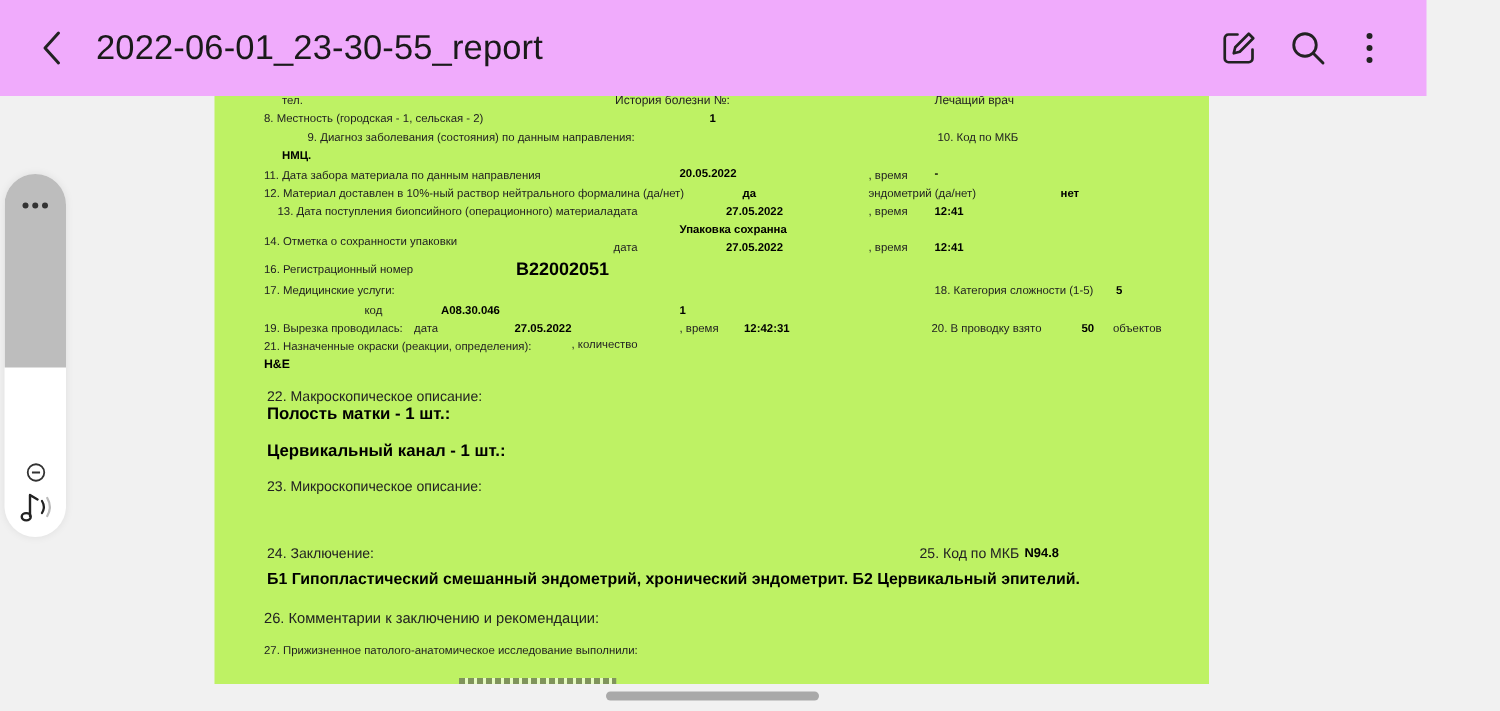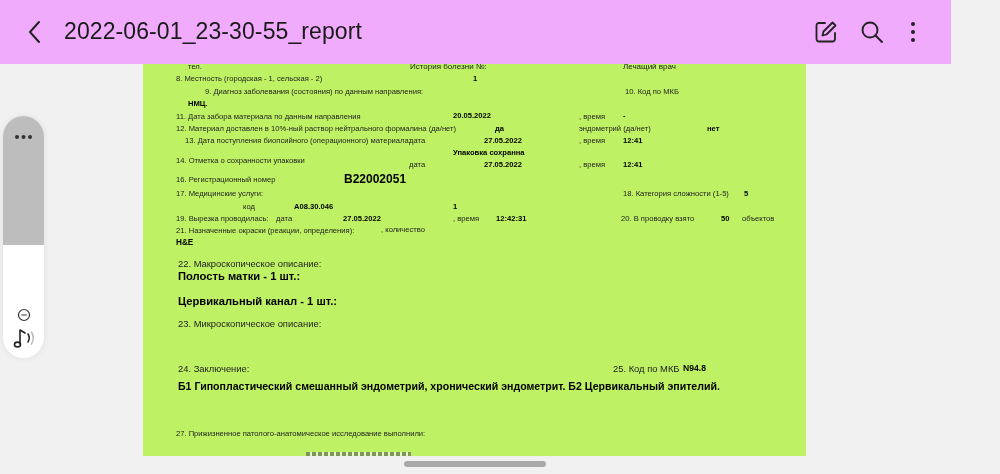--- a/index.html
+++ b/index.html
@@ -146,20 +146,21 @@
   <div class="t big" style="left:35px;top:231px;">Цервикальный канал - 1 шт.:</div>
 
   <div class="t m" style="left:35px;top:254px;">23. Микроскопическое описание:</div>
 
   <div class="t m" style="left:35px;top:299px;">24. Заключение:</div>
   <div class="t m" style="left:470px;top:299px;">25. Код по МКБ</div>
   <div class="t b9" style="left:540px;top:299px;">N94.8</div>
 
   <div class="t big" style="left:35px;top:316px;font-size:10.6px;">Б1 Гипопластический смешанный эндометрий, хронический эндометрит. Б2 Цервикальный эпителий.</div>
 
+  <div class="t m" style="left:33px;top:343px;font-size:9.8px;">26. Комментарии к заключению и рекомендации:</div>
   <div class="t" style="left:33px;top:365px;font-size:7.6px;">27. Прижизненное патолого-анатомическое исследование выполнили:</div>
 
   <div style="position:absolute;left:163px;top:388px;width:105px;height:4px;overflow:hidden;">
     <div style="height:8px;margin-top:0;background:repeating-linear-gradient(90deg,#555 0 4px,#fff 4px 6px);opacity:.6;"></div>
   </div>
 </div>
 
 <div class="side-panel">
   <div class="side-top">
     <svg width="41" height="40" viewBox="0 0 41 40" style="position:absolute;left:0;top:0;">

